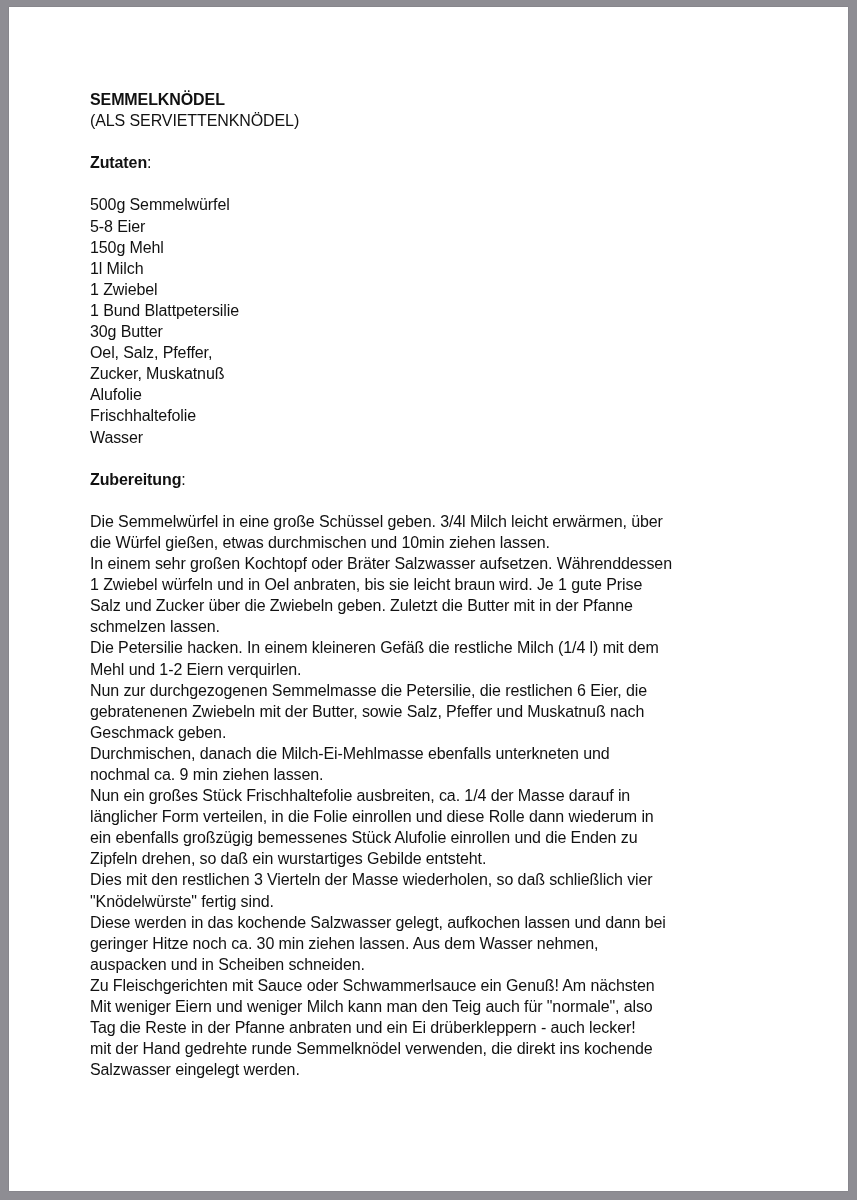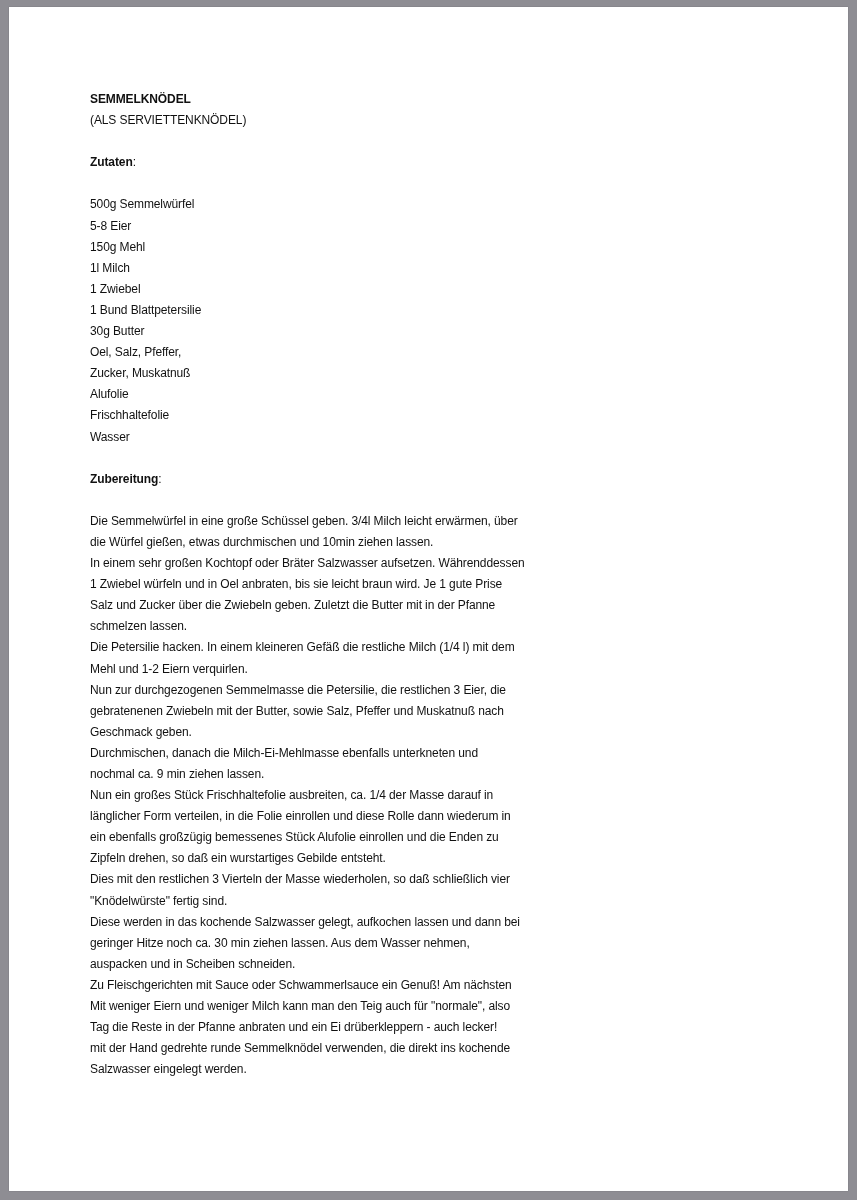--- a/index.html
+++ b/index.html
@@ -21,21 +21,21 @@
       height: 1184px;
       background: #ffffff;
       box-shadow: 0 0 1px rgba(0,0,0,0.25);
     }
     .content {
       position: absolute;
       left: 81px;
       top: 82px;
       width: 700px;
       font-family: "Liberation Sans", sans-serif;
-      font-size: 12px;
+      font-size: 16px;
       line-height: 21.1px;
       color: #111111;
       letter-spacing: -0.1px;
     }
     .line {
       display: block;
       white-space: pre;
       min-height: 21.1px;
     }
     .bold {
@@ -74,21 +74,21 @@
     <div class="blank"></div>
     <div id="preparation-text">
         <span class="line">Die Semmelwürfel in eine große Schüssel geben. 3/4l Milch leicht erwärmen, über</span>
         <span class="line">die Würfel gießen, etwas durchmischen und 10min ziehen lassen.</span>
         <span class="line">In einem sehr großen Kochtopf oder Bräter Salzwasser aufsetzen. Währenddessen</span>
         <span class="line">1 Zwiebel würfeln und in Oel anbraten, bis sie leicht braun wird. Je 1 gute Prise</span>
         <span class="line">Salz und Zucker über die Zwiebeln geben. Zuletzt die Butter mit in der Pfanne</span>
         <span class="line">schmelzen lassen.</span>
         <span class="line">Die Petersilie hacken. In einem kleineren Gefäß die restliche Milch (1/4 l) mit dem</span>
         <span class="line">Mehl und 1-2 Eiern verquirlen.</span>
-        <span class="line">Nun zur durchgezogenen Semmelmasse die Petersilie, die restlichen 3 Eier, die</span>
+        <span class="line">Nun zur durchgezogenen Semmelmasse die Petersilie, die restlichen 6 Eier, die</span>
         <span class="line">gebratenenen Zwiebeln mit der Butter, sowie Salz, Pfeffer und Muskatnuß nach</span>
         <span class="line">Geschmack geben.</span>
         <span class="line">Durchmischen, danach die Milch-Ei-Mehlmasse ebenfalls unterkneten und</span>
         <span class="line">nochmal ca. 9 min ziehen lassen.</span>
         <span class="line">Nun ein großes Stück Frischhaltefolie ausbreiten, ca. 1/4 der Masse darauf in</span>
         <span class="line">länglicher Form verteilen, in die Folie einrollen und diese Rolle dann wiederum in</span>
         <span class="line">ein ebenfalls großzügig bemessenes Stück Alufolie einrollen und die Enden zu</span>
         <span class="line">Zipfeln drehen, so daß ein wurstartiges Gebilde entsteht.</span>
         <span class="line">Dies mit den restlichen 3 Vierteln der Masse wiederholen, so daß schließlich vier</span>
         <span class="line">"Knödelwürste" fertig sind.</span>

